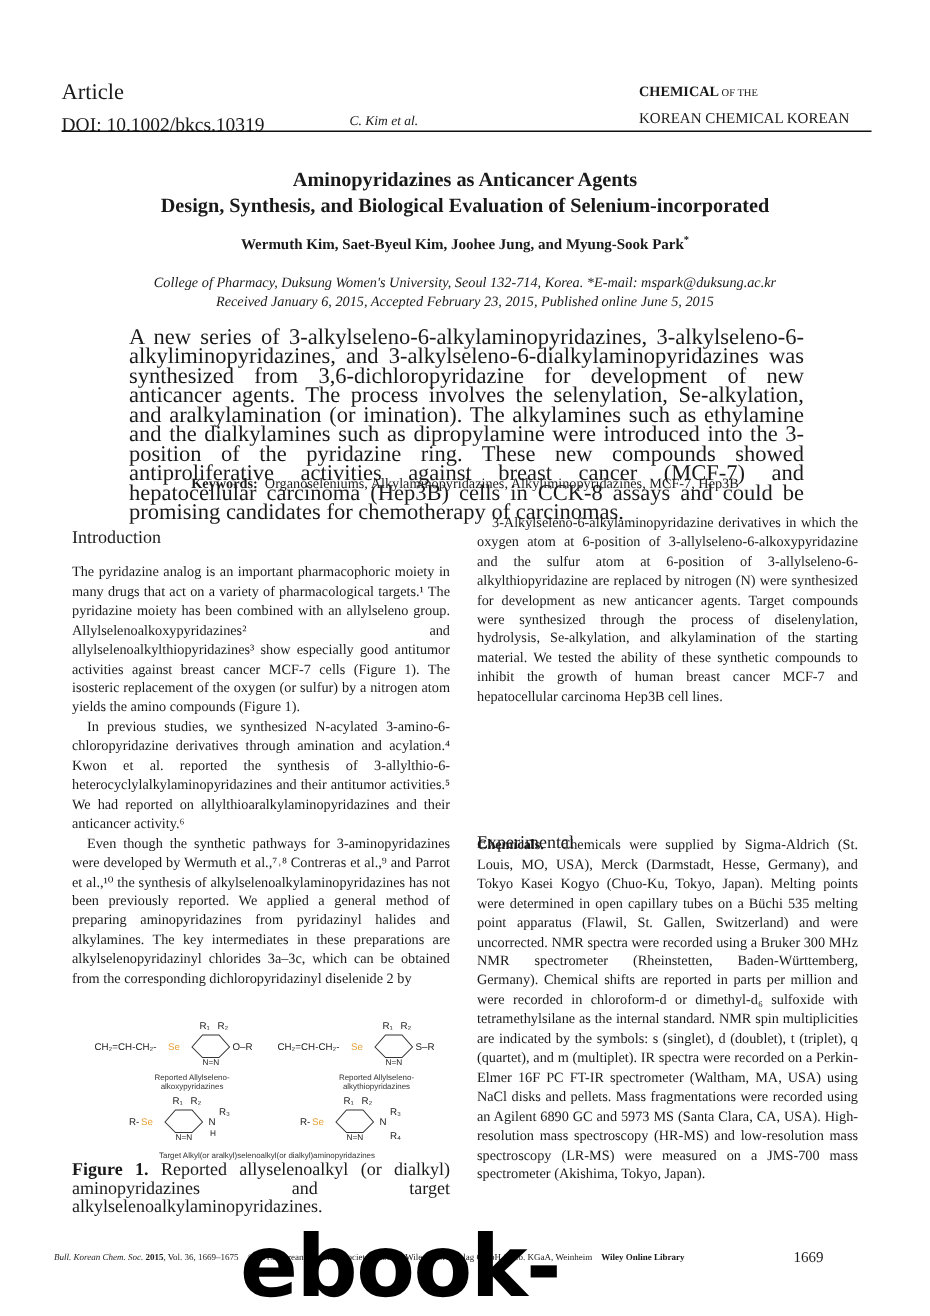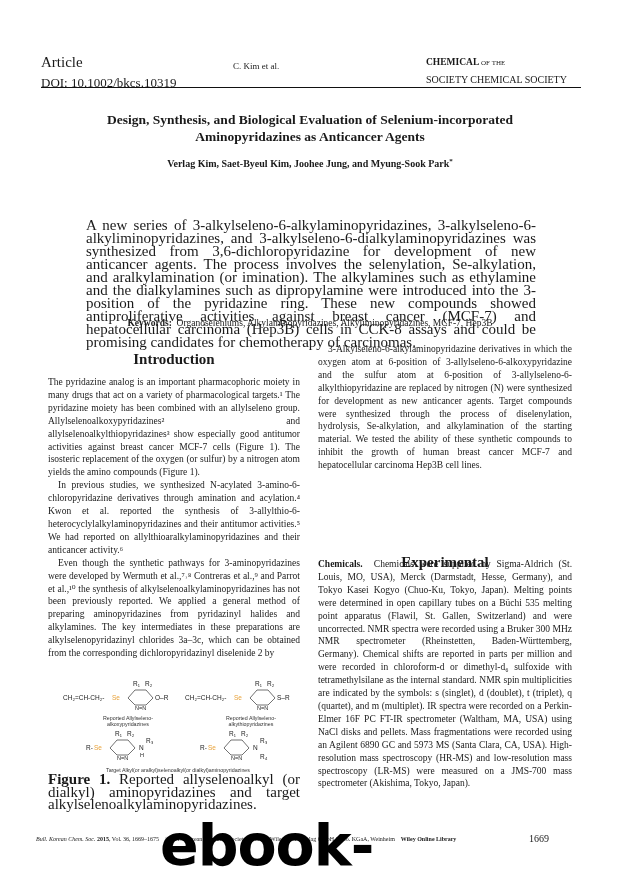--- a/index.html
+++ b/index.html
@@ -3,72 +3,74 @@
 <meta charset="utf-8">
 <style>
   html, body { margin: 0; padding: 0; background: #ffffff; }
   body { width: 620px; height: 877px; position: relative; overflow: hidden;
          font-family: "Liberation Serif", "DejaVu Serif", serif; color: #1a1a1a; }
   .abs { position: absolute; }
 
   
   .hdr-article { left: 41px; top: 54px; font-size: 15px; }
   .hdr-doi { left: 41px; top: 75px; font-size: 13px; }
-  .hdr-author { left: 233px; top: 61px; font-size: 9px; }
+  .hdr-author { left: 233px; top: 75px; font-size: 9px; font-style: italic; }
   .hdr-journal1 { left: 426px; top: 57px; font-size: 9.5px; font-weight: bold; }
   .hdr-journal1 .sc { font-size: 7px; font-weight: normal; text-align: right; }
   .hdr-journal2 { left: 426px; top: 74px; font-size: 10px; }
   .hdr-rule { left: 41px; top: 87px; width: 540px; height: 0; border-top: 1.5px solid #111; }
 
   .title { left: 40px; top: 111px; width: 540px; text-align: center; font-weight: bold; font-size: 13.5px; line-height: 17px; }
   .authors { left: 40px; top: 158px; width: 540px; text-align: center; font-weight: bold; font-size: 10px; }
   .authors sup { font-size: 7px; }
   .affil { left: 40px; top: 183px; width: 540px; text-align: center; font-style: italic; font-size: 9.5px; line-height: 13px; }
 
   .abstract { left: 86px; top: 219px; width: 450px; font-size: 15px; line-height: 13px; text-align: justify; }
   .keywords { left: 40px; top: 318px; width: 540px; text-align: center; font-size: 9.5px; }
   .keywords b { font-weight: bold; margin-top: 16px; }
 
   .col { font-size: 9.5px; line-height: 12.9px; text-align: justify; }
   .col p { margin: 0; }
   .col p.ind { text-indent: 10px; }
-  .sec-head { font-weight: bold; text-align: center; font-size: 15px; }
+  .sec-head { font-weight: normal; font-size: 12px; }
   .intro-head { left: 48px; top: 351px; width: 252px; }
   .exp-head { left: 318px; top: 530px; width: 254px; margin-top: 24px; }
   .intro-body { left: 48px; top: 376px; width: 252px; }
   .right-top { left: 318px; top: 343px; width: 254px; }
   .right-exp { left: 318px; top: 558px; width: 254px; }
 
   .figure { left: 48px; top: 676px; width: 260px; height: 100px; }
-  .fig-caption { left: 48px; top: 773px; width: 252px; font-size: 15px; line-height: 12.5px; text-align: justify; }
+  .fig-caption { left: 48px; top: 773px; width: 252px; font-size: 12px; line-height: 12.5px; text-align: justify; }
 
   .footer { left: 36px; top: 813px; width: 545px; font-size: 6px; white-space: nowrap; margin-top: 23px; }
   .footer .pg { font-size: 10px; position: absolute; left: 493px; top: -3px; }
   .watermark { left: 160px; top: 815px; font-family: "DejaVu Sans", sans-serif; font-weight: bold;
                font-size: 57px; color: #000; letter-spacing: -1px; line-height: 60px; }
   .it { font-style: italic; }
   sup { font-size: 6.5px; vertical-align: super; line-height: 0; }
   svg text { font-family: "Liberation Sans", sans-serif; }
 </style>
 </head>
 <body>
 
 <div class="abs hdr-article">Article</div>
 <div class="abs hdr-doi">DOI: 10.1002/bkcs.10319</div>
 <div class="abs hdr-author">C. Kim et al.</div>
 <div class="abs hdr-journal1"><span>CHEMICAL</span><span class="sc"> OF THE</span></div>
-<div class="abs hdr-journal2">SOCIETY CHEMICAL SOCIETY</div>
+<div class="abs hdr-journal2">KOREAN CHEMICAL KOREAN</div>
 <div class="abs hdr-rule"></div>
 
 <div class="abs title">
+  <div>Aminopyridazines as Anticancer Agents</div>
   <div>Design, Synthesis, and Biological Evaluation of Selenium-incorporated</div>
-  <div>Aminopyridazines as Anticancer Agents</div>
 </div>
-<div class="abs authors"><span>Verlag Kim, Saet-Byeul Kim, Joohee Jung, and Myung-Sook Park</span><sup>*</sup></div>
+<div class="abs authors"><span>Wermuth Kim, Saet-Byeul Kim, Joohee Jung, and Myung-Sook Park</span><sup>*</sup></div>
 <div class="abs affil">
+  <div>College of Pharmacy, Duksung Women's University, Seoul 132-714, Korea. *E-mail: mspark@duksung.ac.kr</div>
+  <div>Received January 6, 2015, Accepted February 23, 2015, Published online June 5, 2015</div>
 </div>
 
 <div class="abs abstract">A new series of 3-alkylseleno-6-alkylaminopyridazines, 3-alkylseleno-6-alkyliminopyridazines, and 3-alkylseleno-6-dialkylaminopyridazines was synthesized from 3,6-dichloropyridazine for development of new anticancer agents. The process involves the selenylation, Se-alkylation, and aralkylamination (or imination). The alkylamines such as ethylamine and the dialkylamines such as dipropylamine were introduced into the 3-position of the pyridazine ring. These new compounds showed antiproliferative activities against breast cancer (MCF-7) and hepatocellular carcinoma (Hep3B) cells in CCK-8 assays and could be promising candidates for chemotherapy of carcinomas.</div>
 <div class="abs keywords"><b>Keywords:</b>&nbsp; <span>Organoseleniums, Alkylaminopyridazines, Alkyliminopyridazines, MCF-7, Hep3B</span></div>
 
 <div class="abs sec-head intro-head">Introduction</div>
 <div class="abs col intro-body">
   <p>The pyridazine analog is an important pharmacophoric moiety in many drugs that act on a variety of pharmacological targets.¹ The pyridazine moiety has been combined with an allylseleno group. Allylselenoalkoxypyridazines² and allylselenoalkylthiopyridazines³ show especially good antitumor activities against breast cancer MCF-7 cells (Figure 1). The isosteric replacement of the oxygen (or sulfur) by a nitrogen atom yields the amino compounds (Figure 1).</p>
   <p class="ind">In previous studies, we synthesized N-acylated 3-amino-6-chloropyridazine derivatives through amination and acylation.⁴ Kwon et al. reported the synthesis of 3-allylthio-6-heterocyclylalkylaminopyridazines and their antitumor activities.⁵ We had reported on allylthioaralkylaminopyridazines and their anticancer activity.⁶</p>
   <p class="ind">Even though the synthetic pathways for 3-aminopyridazines were developed by Wermuth et al.,⁷˒⁸ Contreras et al.,⁹ and Parrot et al.,¹⁰ the synthesis of alkylselenoalkylaminopyridazines has not been previously reported. We applied a general method of preparing aminopyridazines from pyridazinyl halides and alkylamines. The key intermediates in these preparations are alkylselenopyridazinyl chlorides 3a–3c, which can be obtained from the corresponding dichloropyridazinyl diselenide 2 by</p>

